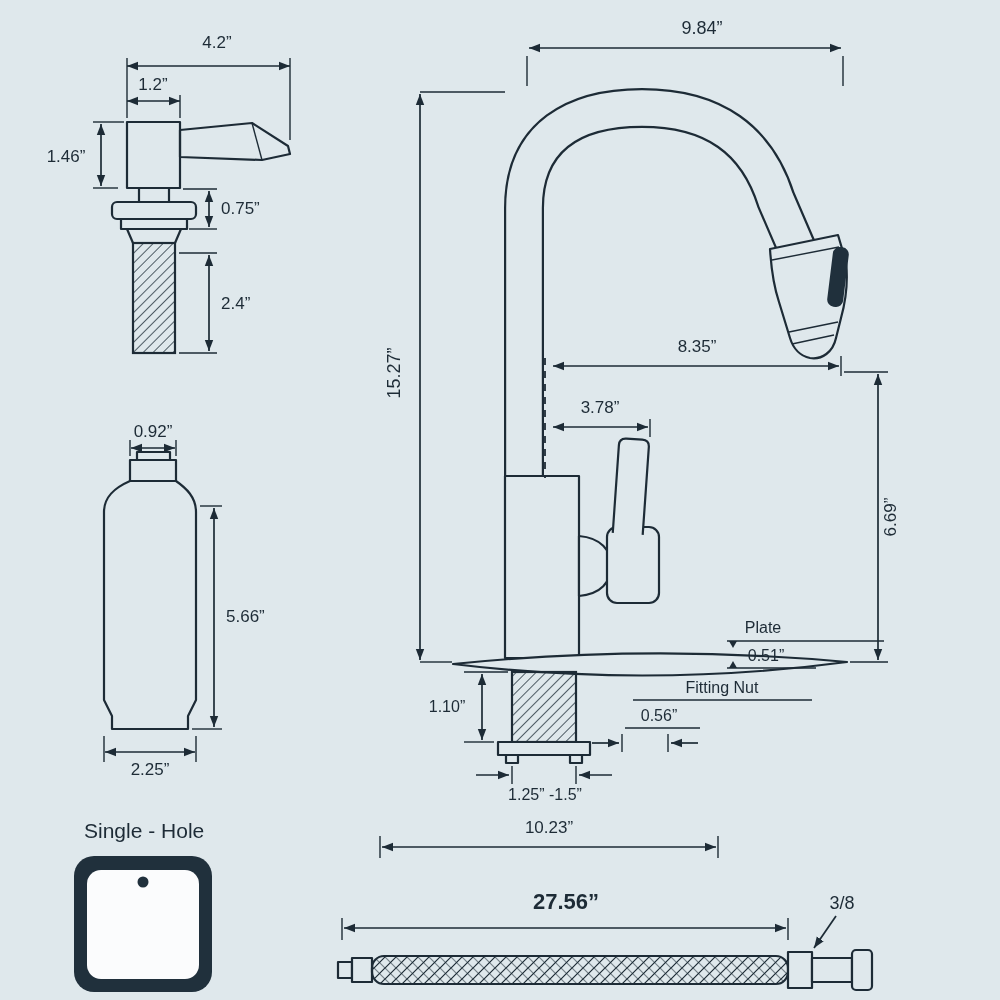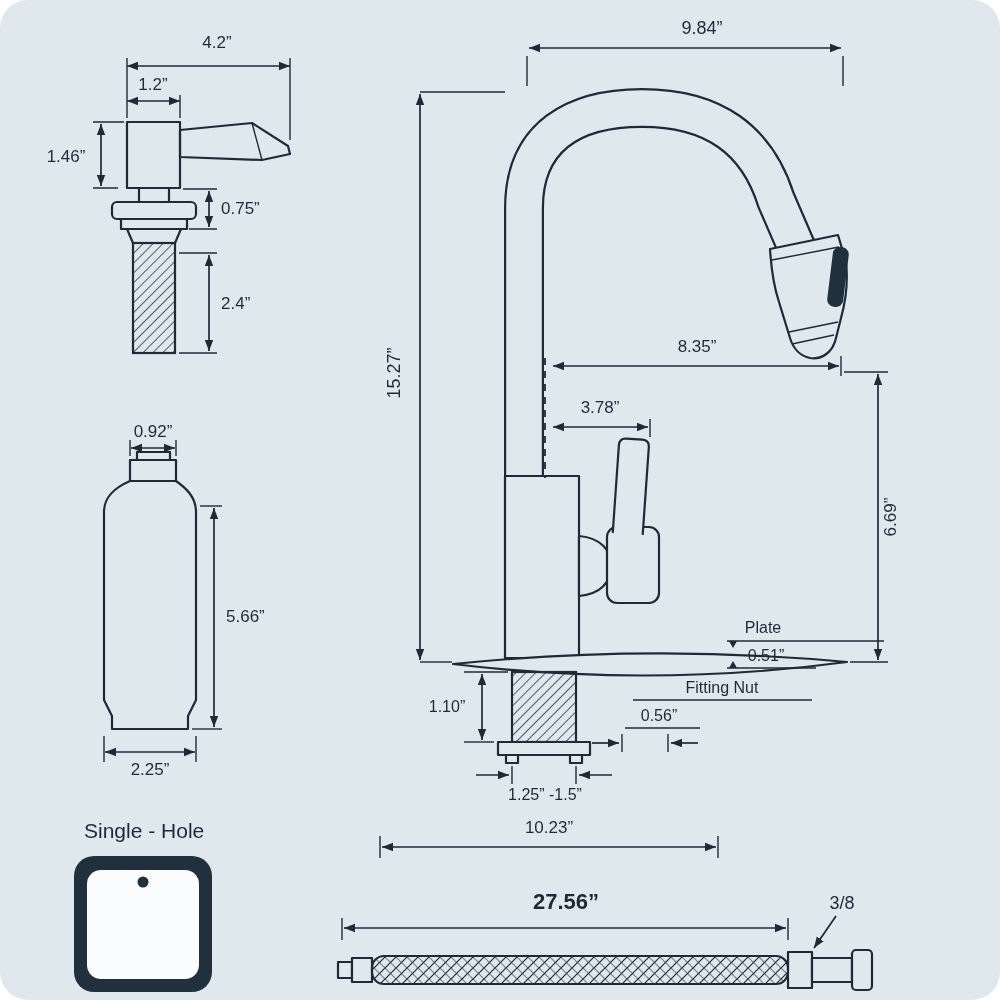--- a/index.html
+++ b/index.html
@@ -2,21 +2,20 @@
 <html><head>
 <meta charset="utf-8">
 <style>
   html,body{margin:0;padding:0;}
   .canvas{
     position:relative;
     width:1000px;height:1000px;
     background:#dfe8ec;
     font-family:"Liberation Sans", sans-serif;
     overflow:hidden;
-    border-radius:28px;
   }
   svg text{
     fill:#1d2b36;
     font-family:"Liberation Sans", sans-serif;
   }
   .t16{font-size:16px;}
   .t17{font-size:17px;}
   .t18{font-size:18px;}
   .t21{font-size:21px;}
   .tbold{font-size:22px;font-weight:bold;}

